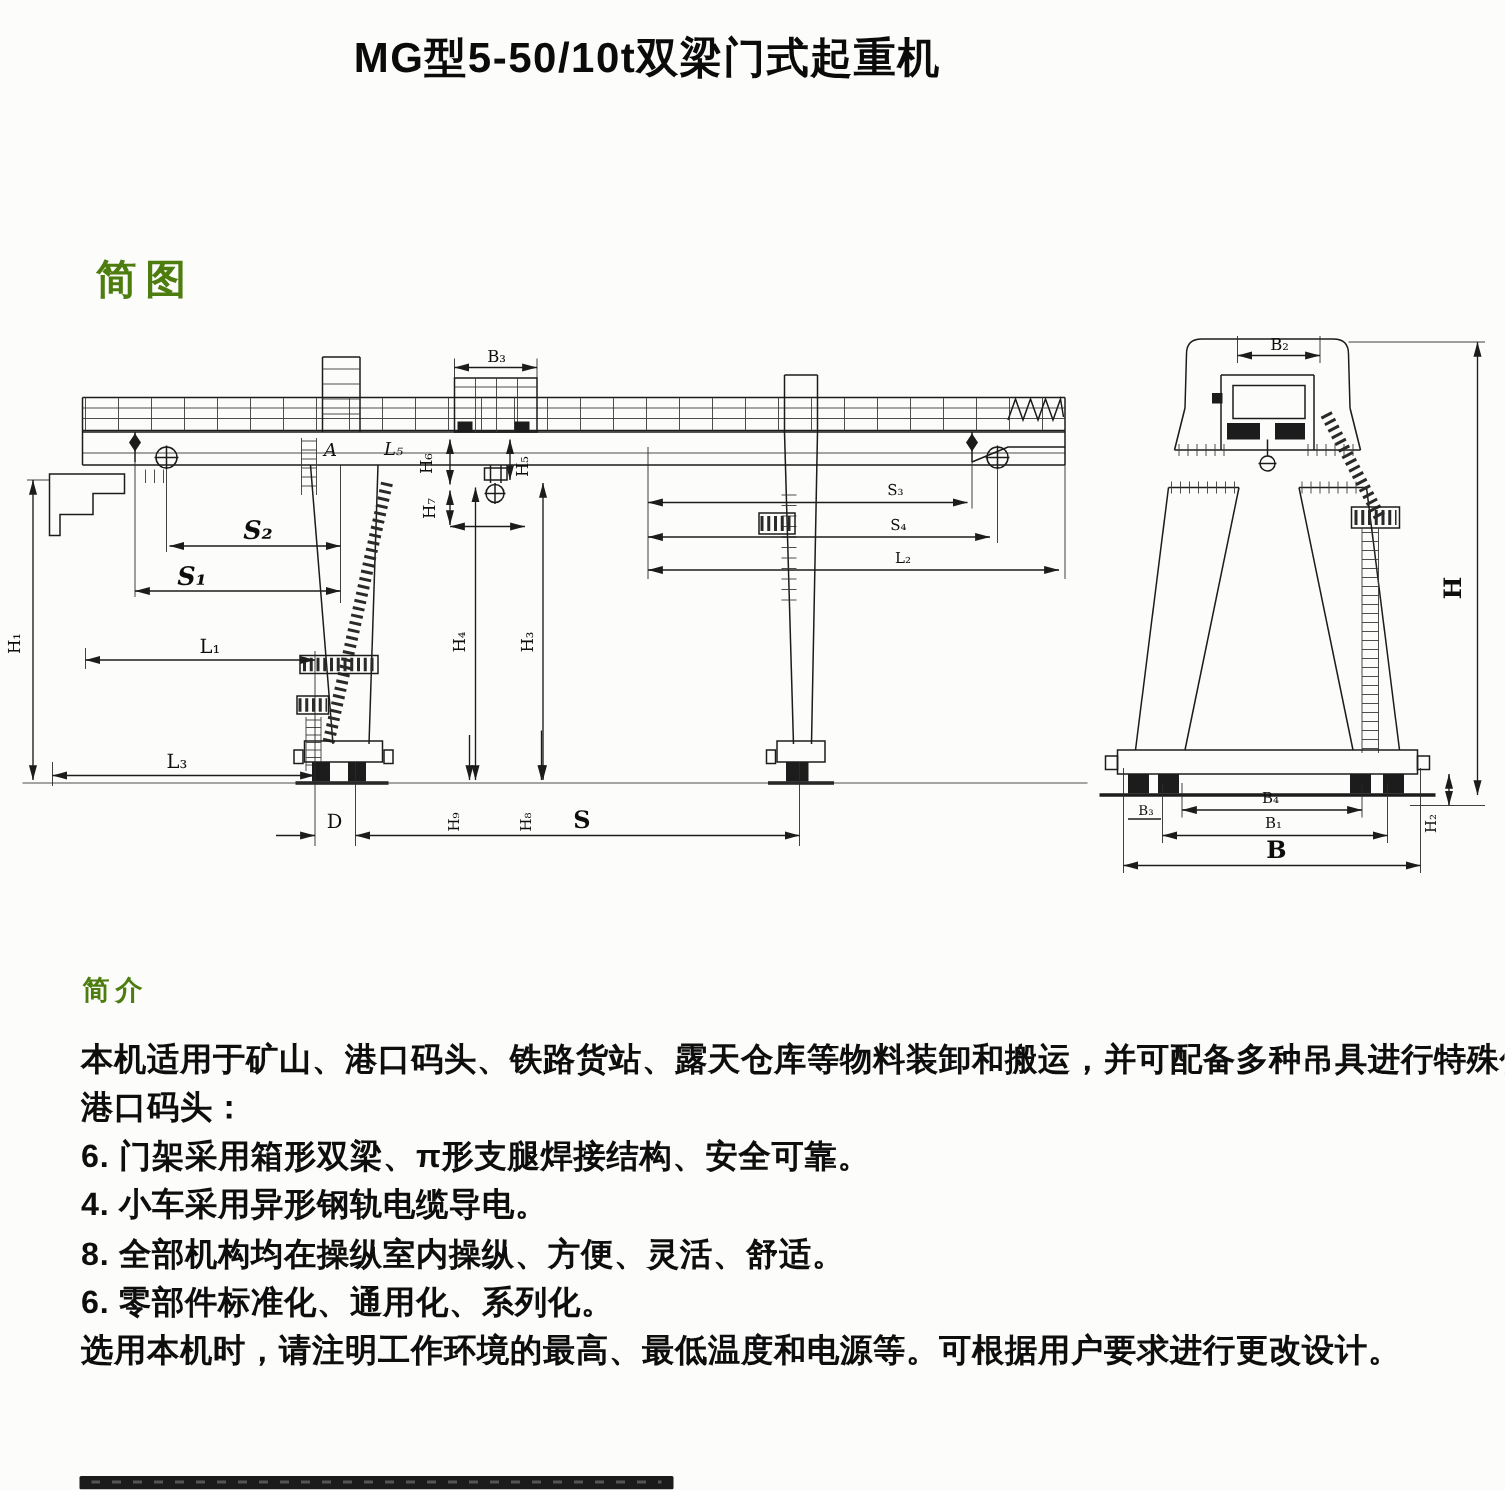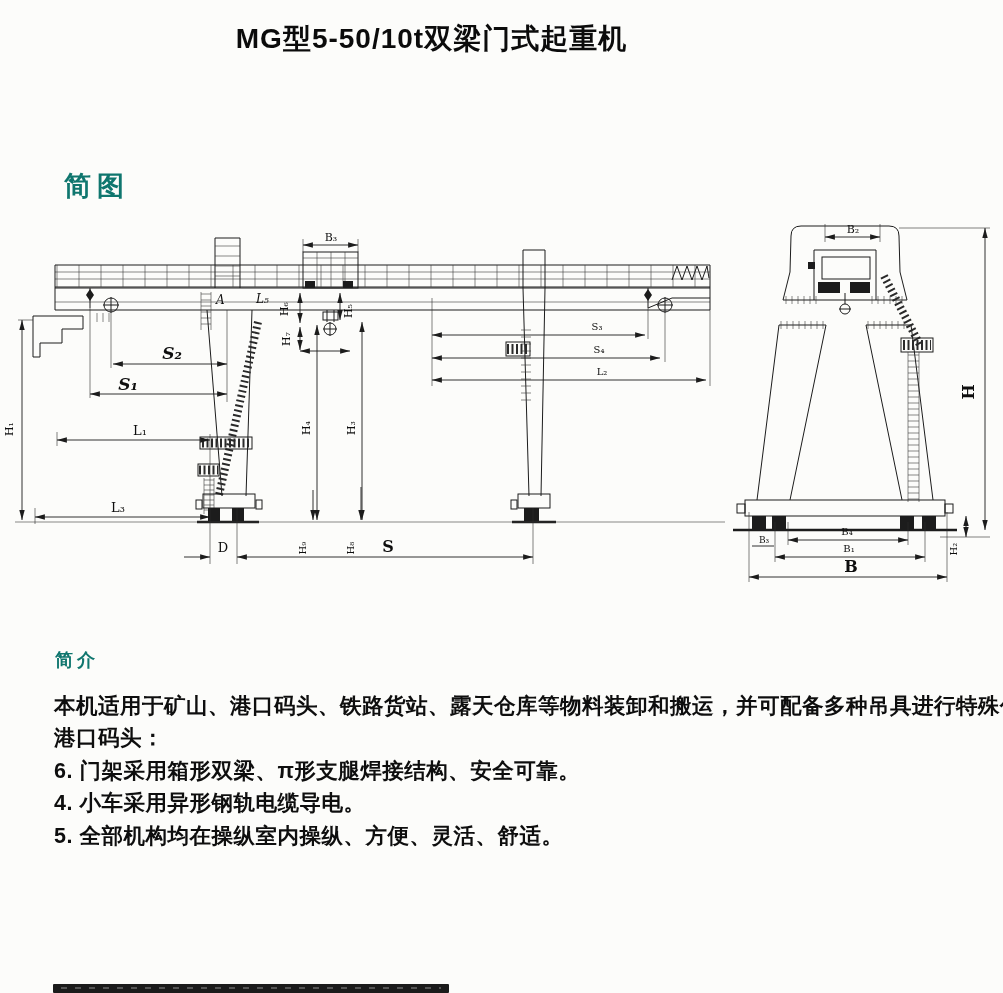--- a/index.html
+++ b/index.html
@@ -7,21 +7,21 @@
     width:1003px;height:993px;position:relative;overflow:hidden;
     background:#fcfcfa;color:#111;
     font-family:"Liberation Sans",sans-serif;
     -webkit-font-smoothing:antialiased;
   }
   .page-title{
     position:absolute;top:20px;left:0;width:863px;text-align:center;
     font-size:28px;font-weight:700;letter-spacing:1px;color:#0b0b0b;
   }
   .section-label{
-    position:absolute;font-weight:700;color:#0f766e;
+    position:absolute;font-weight:700;color:#4d7c0f;
   }
   #lbl-diagram{top:168px;left:64px;font-size:27px;letter-spacing:6px;}
   #lbl-intro{top:648px;left:55px;font-size:18px;letter-spacing:4px;}
   .figure{position:absolute;top:212px;left:0;width:1003px;height:400px;}
   .intro{
     position:absolute;top:690px;left:54px;width:935px;
     font-size:21.5px;font-weight:700;color:#0e0e0e;
   }
   .intro .line{height:32.4px;line-height:32.4px;white-space:nowrap;letter-spacing:.5px;}
   .cutoff{
@@ -456,16 +456,18 @@
   </g>
 </svg>
 
 <div class="section-label" id="lbl-intro">简介</div>
 
 <div class="intro">
   <div class="line">本机适用于矿山、港口码头、铁路货站、露天仓库等物料装卸和搬运，并可配备多种吊具进行特殊作业。</div>
   <div class="line">港口码头：</div>
   <div class="line">6. 门架采用箱形双梁、π形支腿焊接结构、安全可靠。</div>
   <div class="line">4. 小车采用异形钢轨电缆导电。</div>
-  <div class="line">5. 全部机构均在操纵室内操纵、方便、灵活、舒适。</div>
+  <div class="line">8. 全部机构均在操纵室内操纵、方便、灵活、舒适。</div>
+  <div class="line">6. 零部件标准化、通用化、系列化。</div>
+  <div class="line">选用本机时，请注明工作环境的最高、最低温度和电源等。可根据用户要求进行更改设计。</div>
 </div>
 
 <div class="cutoff"></div>
 
 </body></html>

